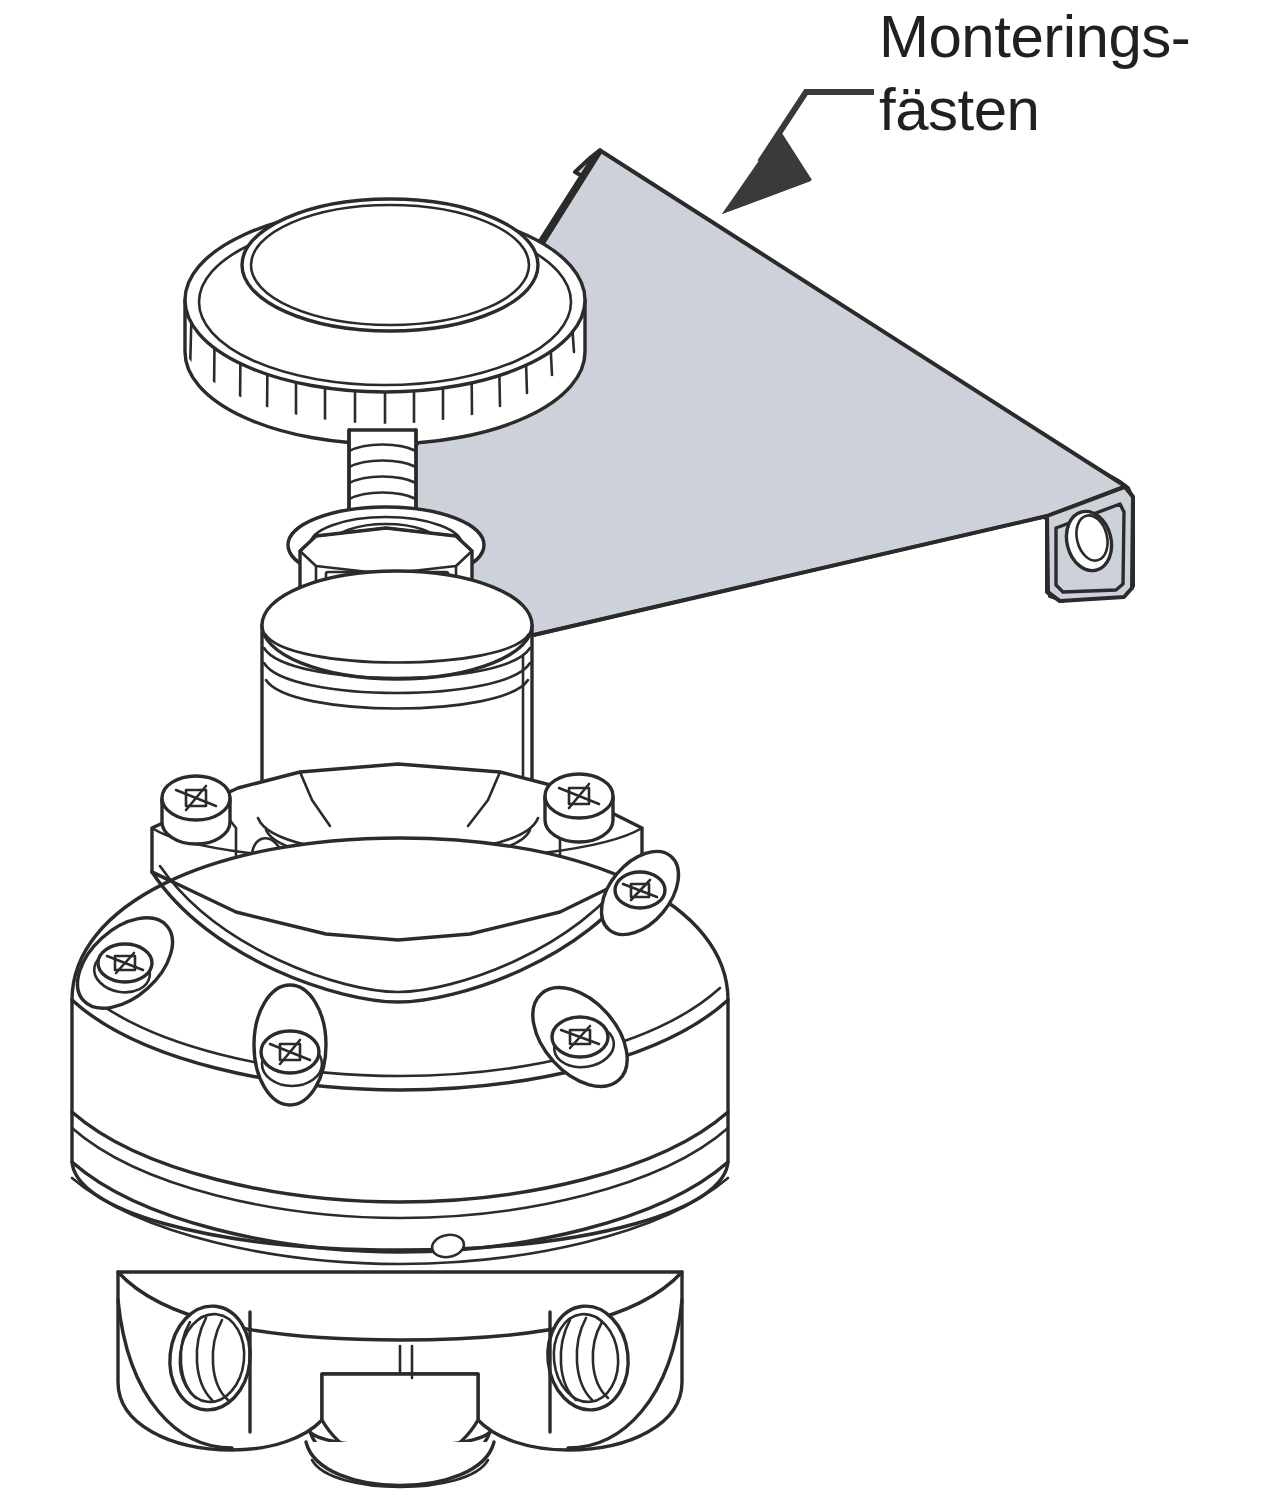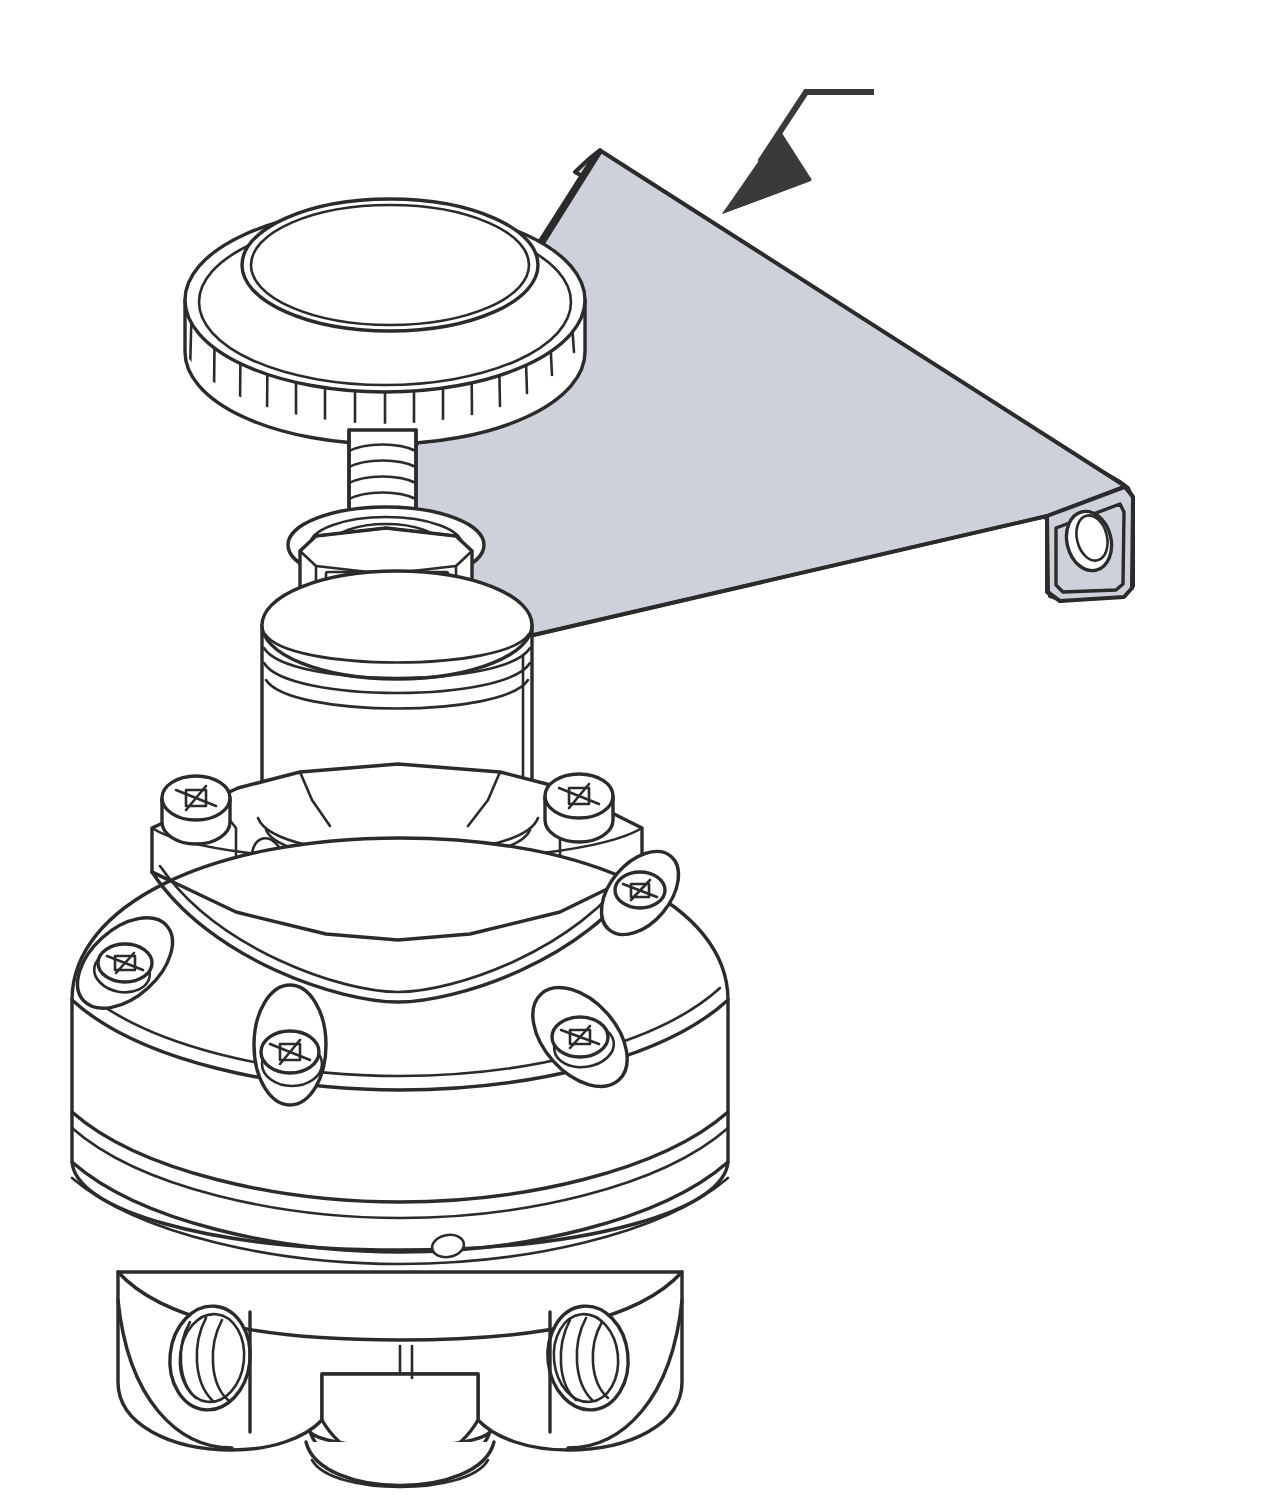--- a/index.html
+++ b/index.html
@@ -381,14 +381,16 @@
       <path class="lnt" d="M 312 1460 C 332 1496, 468 1496, 488 1460"></path>
     </g>
 
     <g>
       <path class="arrl" d="M 874 92 L 806 92 L 760 162"></path>
       <path class="arr" d="M 722 214 L 811 181 L 771 147 Z"></path>
       <path class="arr" d="M 722 214 L 780 130 L 812 180 Z"></path>
     </g>
   </svg>
 
+  <div class="callout-text">Monterings-
+fästen</div>
 
 </div>
 
 </body></html>

